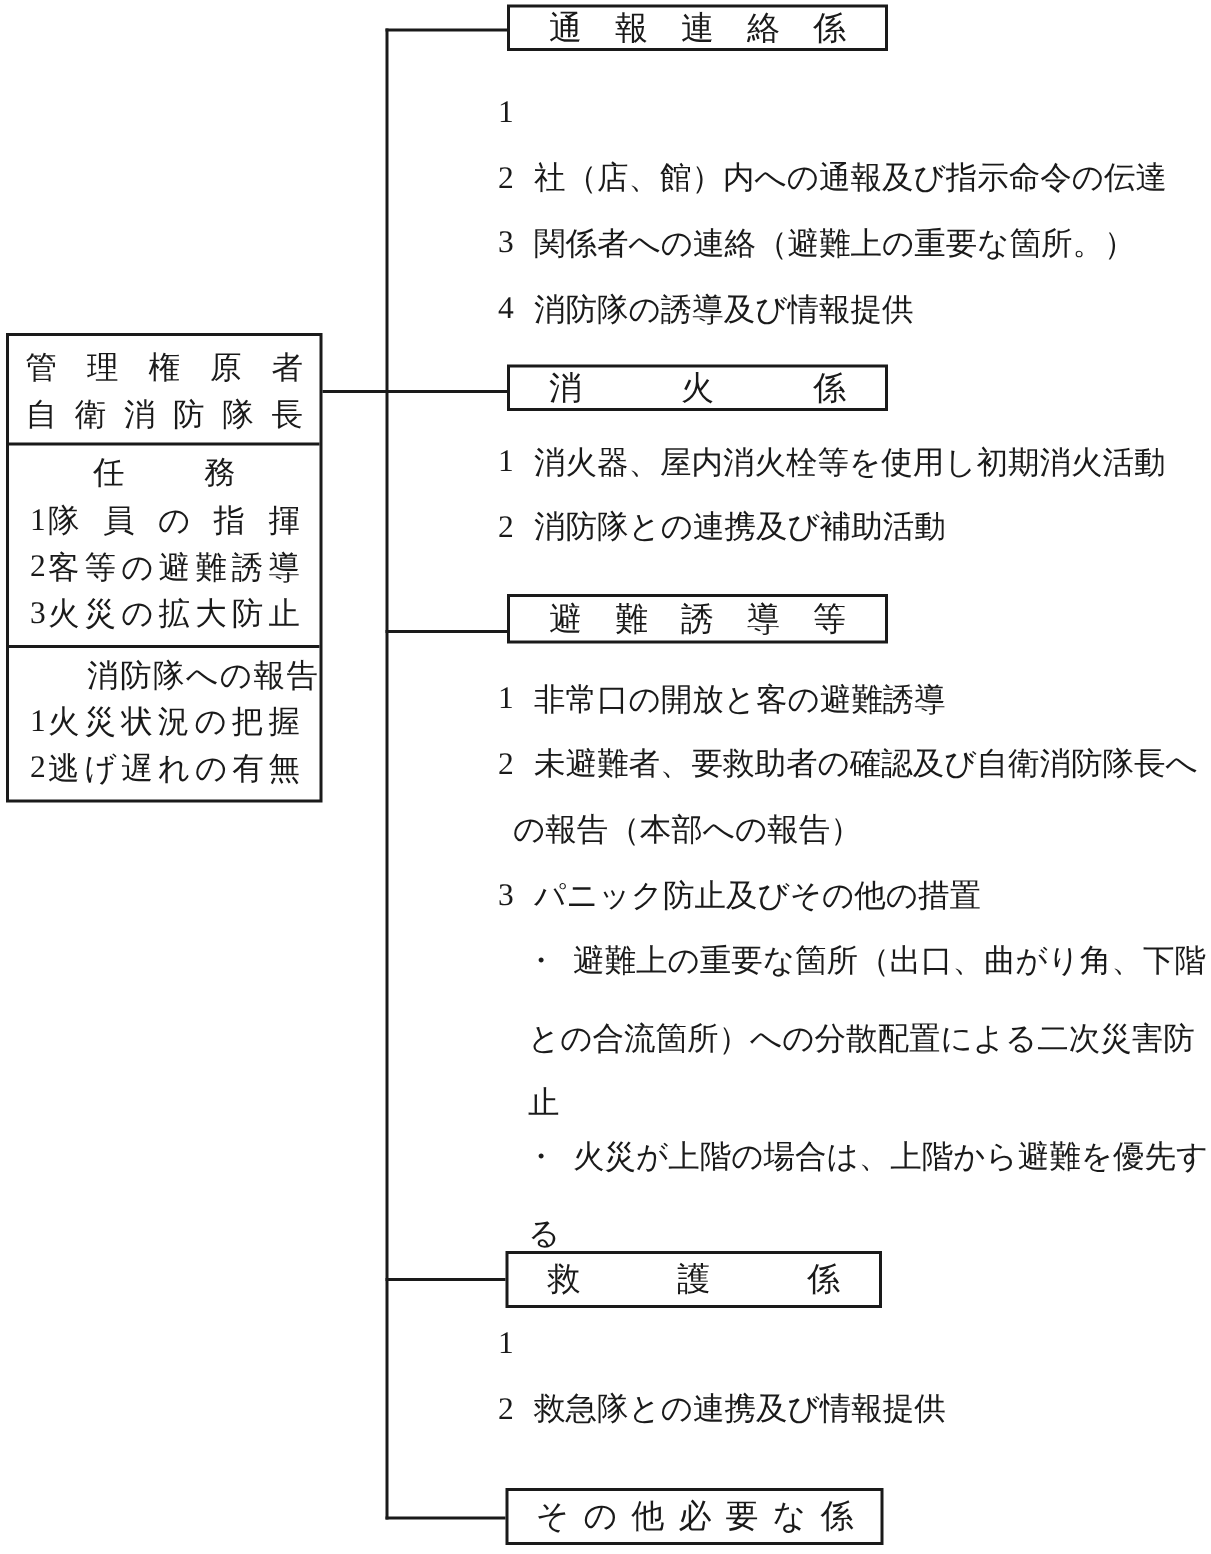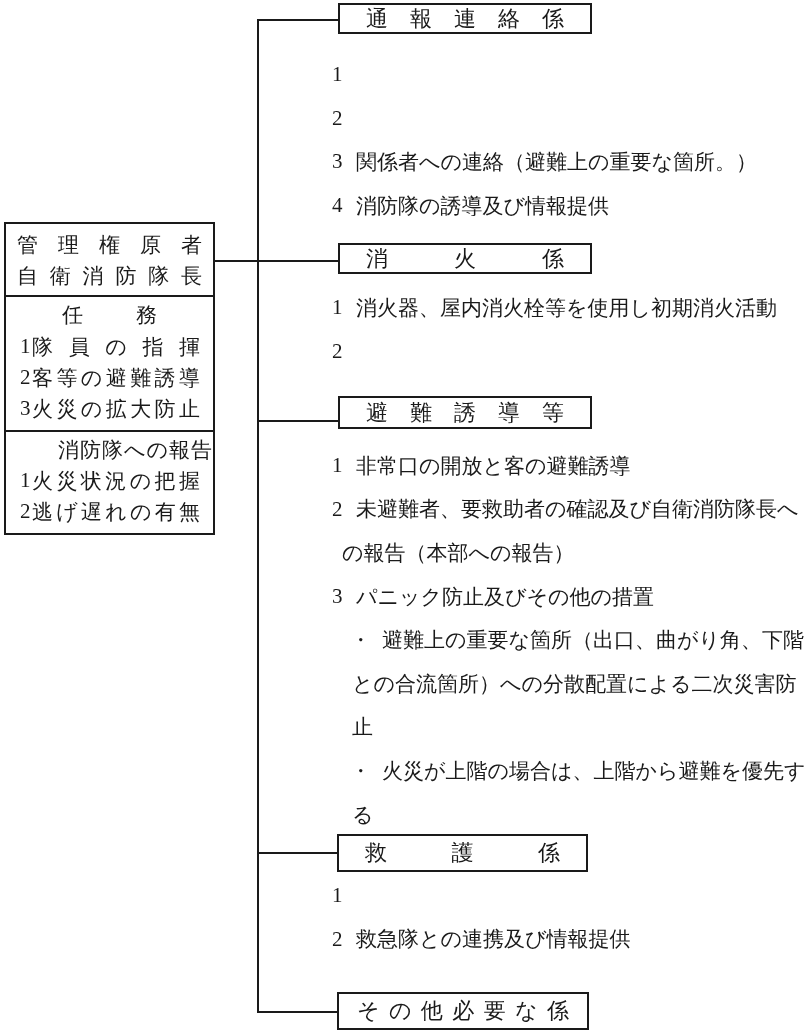--- a/index.html
+++ b/index.html
@@ -68,21 +68,21 @@
   .list { position: absolute; left: 326px; width: 478px; font-size: 21px; }
   .list1 { top: 53px; }
   .list2 { top: 286px; }
   .list3 { top: 444px; }
   .list4 { top: 874px; }
   .row { height: 43.6px; display: flex; align-items: center; white-space: nowrap; }
   .row .num { width: 30px; padding-left: 6px; flex: none; }
   .row.wrap  { padding-left: 16px; }
   .row.bullet { padding-left: 24px; }
   .row .bdot { width: 32px; flex: none; }
-  .row.bwrap { padding-left: 26px; }
+  .row.bwrap { padding-left: 26px; align-items: flex-end; }
 </style>
 </head>
 <body>
 
 <div class="canvas">
 
   <div class="vline trunk"></div>
   <div class="hline br1"></div>
   <div class="hline br2"></div>
   <div class="hline br3"></div>
@@ -219,38 +219,40 @@
         <span>係</span>
       </div>
   </div>
 
   <div class="list list1">
     <div class="row">
       <span class="num">1</span>
     </div>
     <div class="row">
       <span class="num">2</span>
+      <span class="txt">社（店、館）内への通報及び指示命令の伝達</span>
     </div>
     <div class="row">
       <span class="num">3</span>
       <span class="txt">関係者への連絡（避難上の重要な箇所。）</span>
     </div>
     <div class="row">
       <span class="num">4</span>
       <span class="txt">消防隊の誘導及び情報提供</span>
     </div>
   </div>
 
   <div class="list list2">
     <div class="row">
       <span class="num">1</span>
       <span class="txt">消火器、屋内消火栓等を使用し初期消火活動</span>
     </div>
     <div class="row">
       <span class="num">2</span>
+      <span class="txt">消防隊との連携及び補助活動</span>
     </div>
   </div>
 
   <div class="list list3">
     <div class="row">
       <span class="num">1</span>
       <span class="txt">非常口の開放と客の避難誘導</span>
     </div>
     <div class="row">
       <span class="num">2</span>

